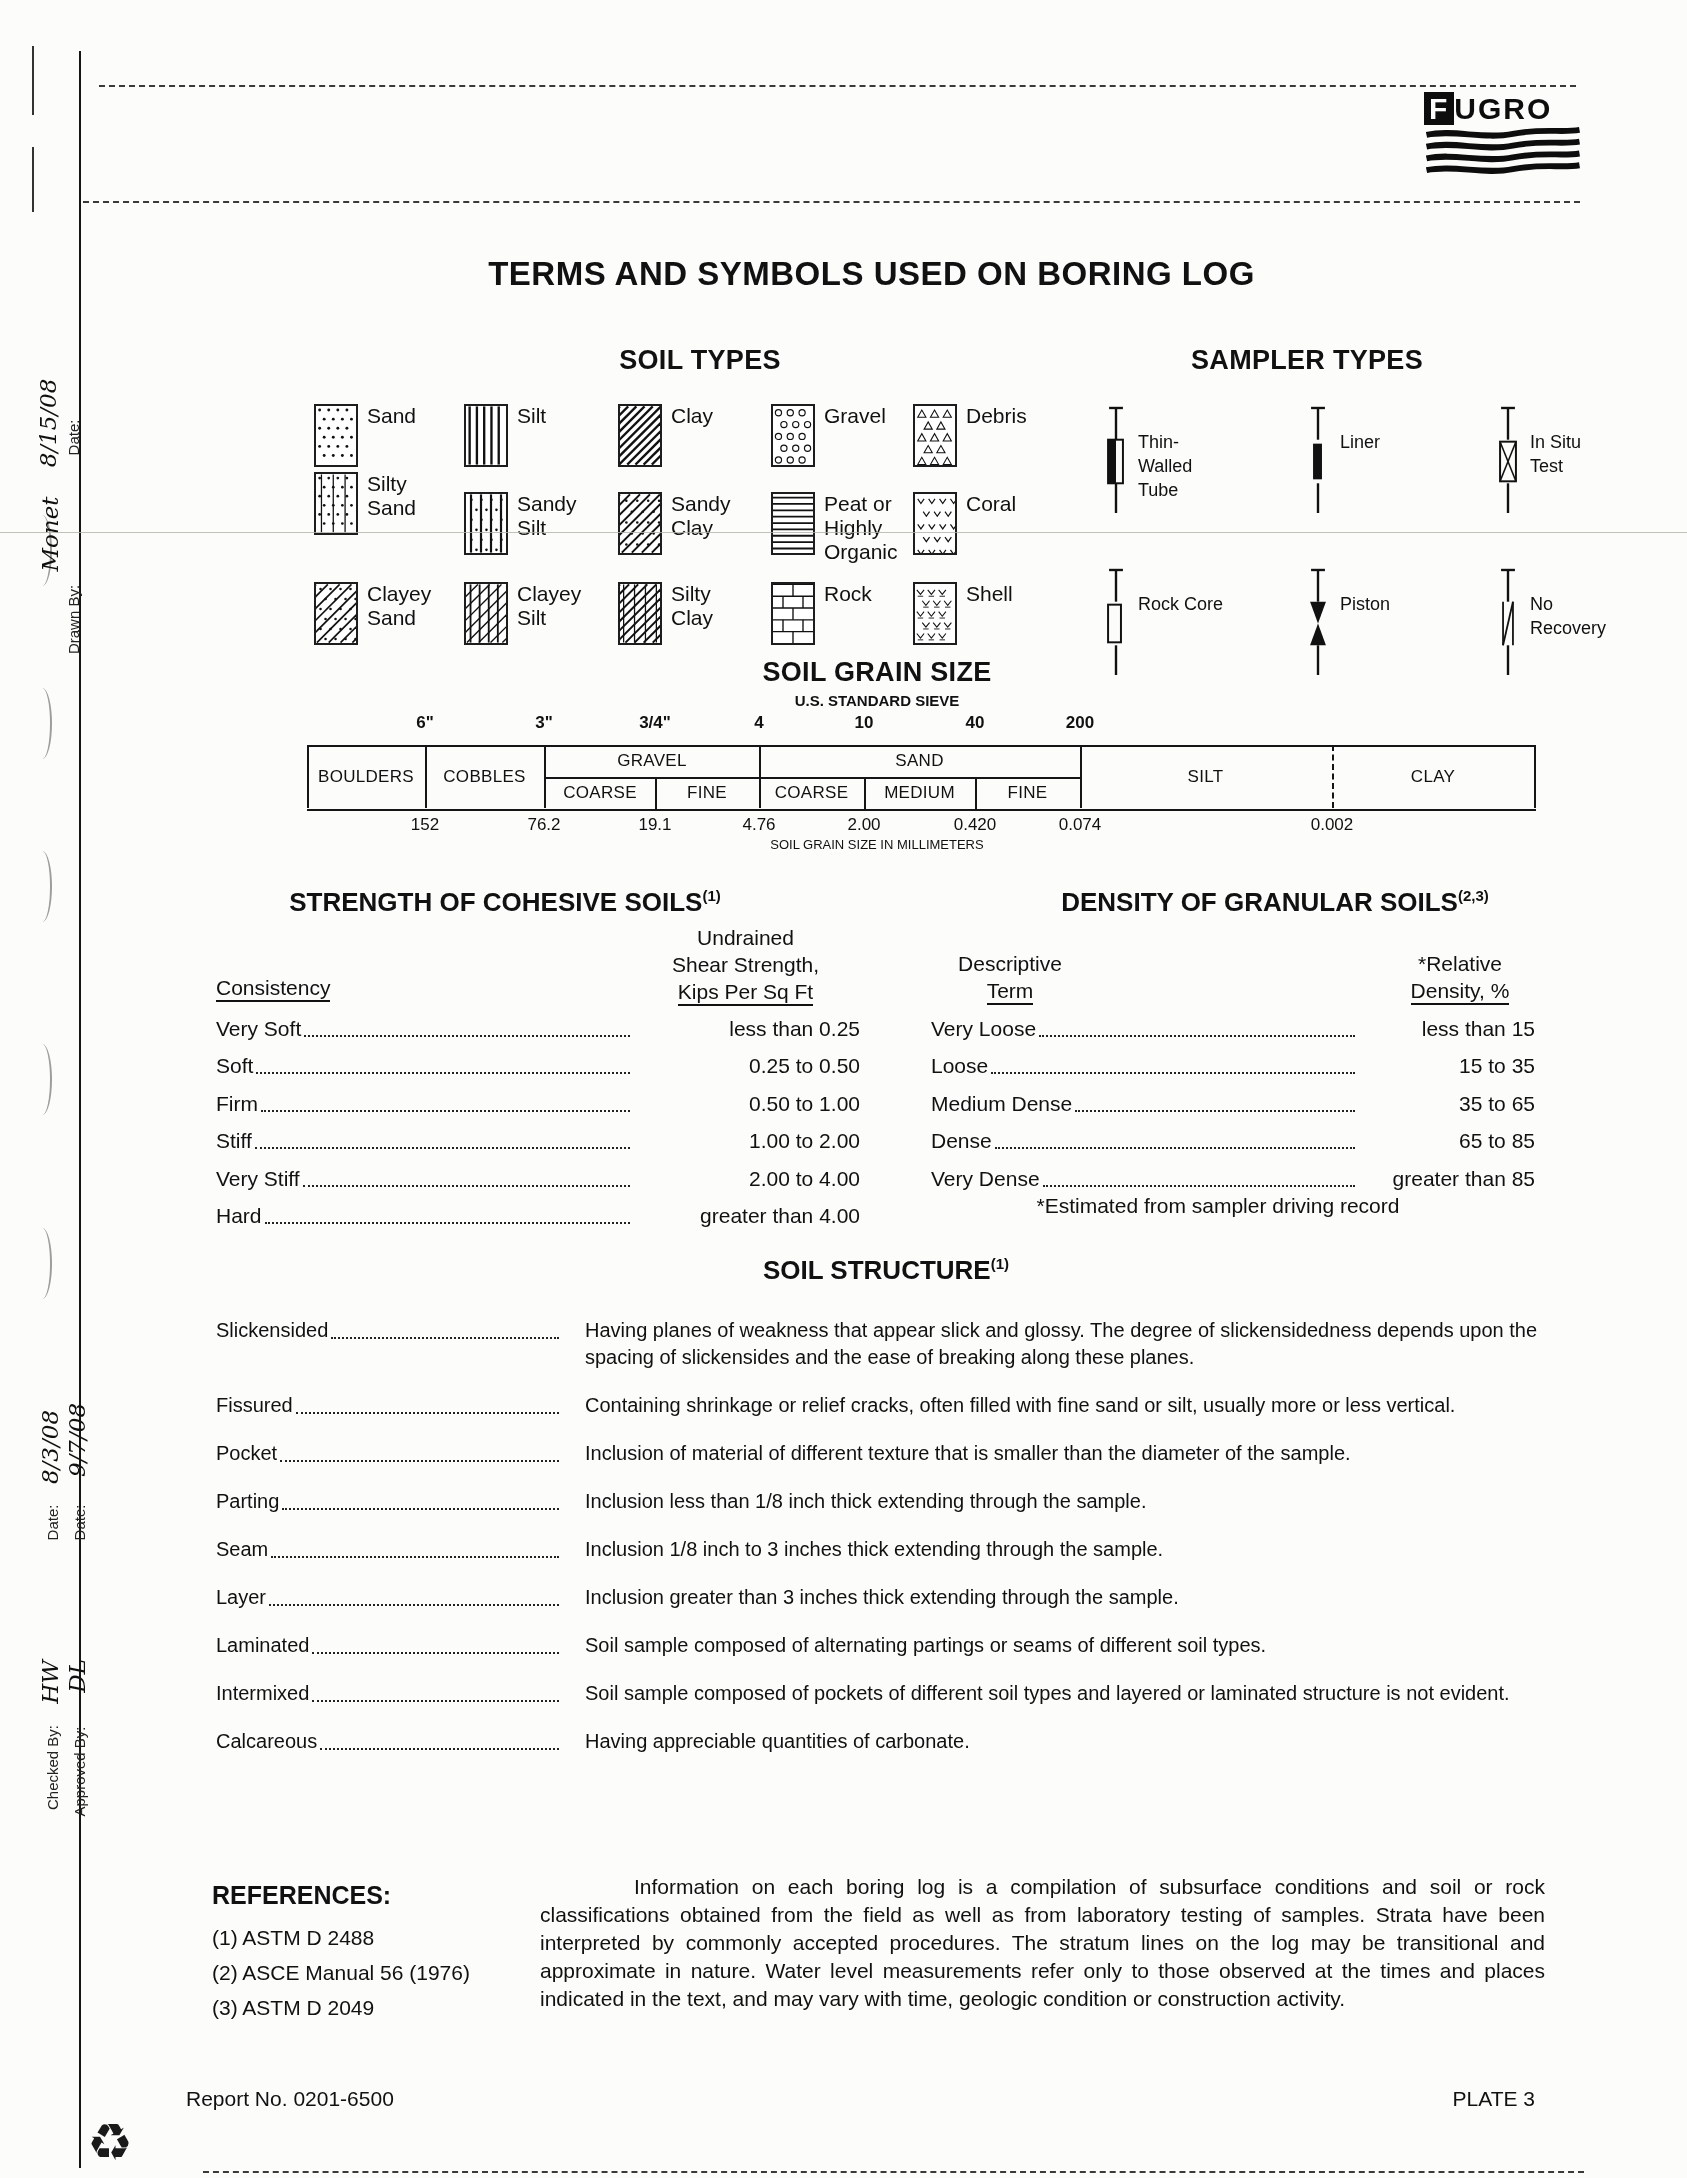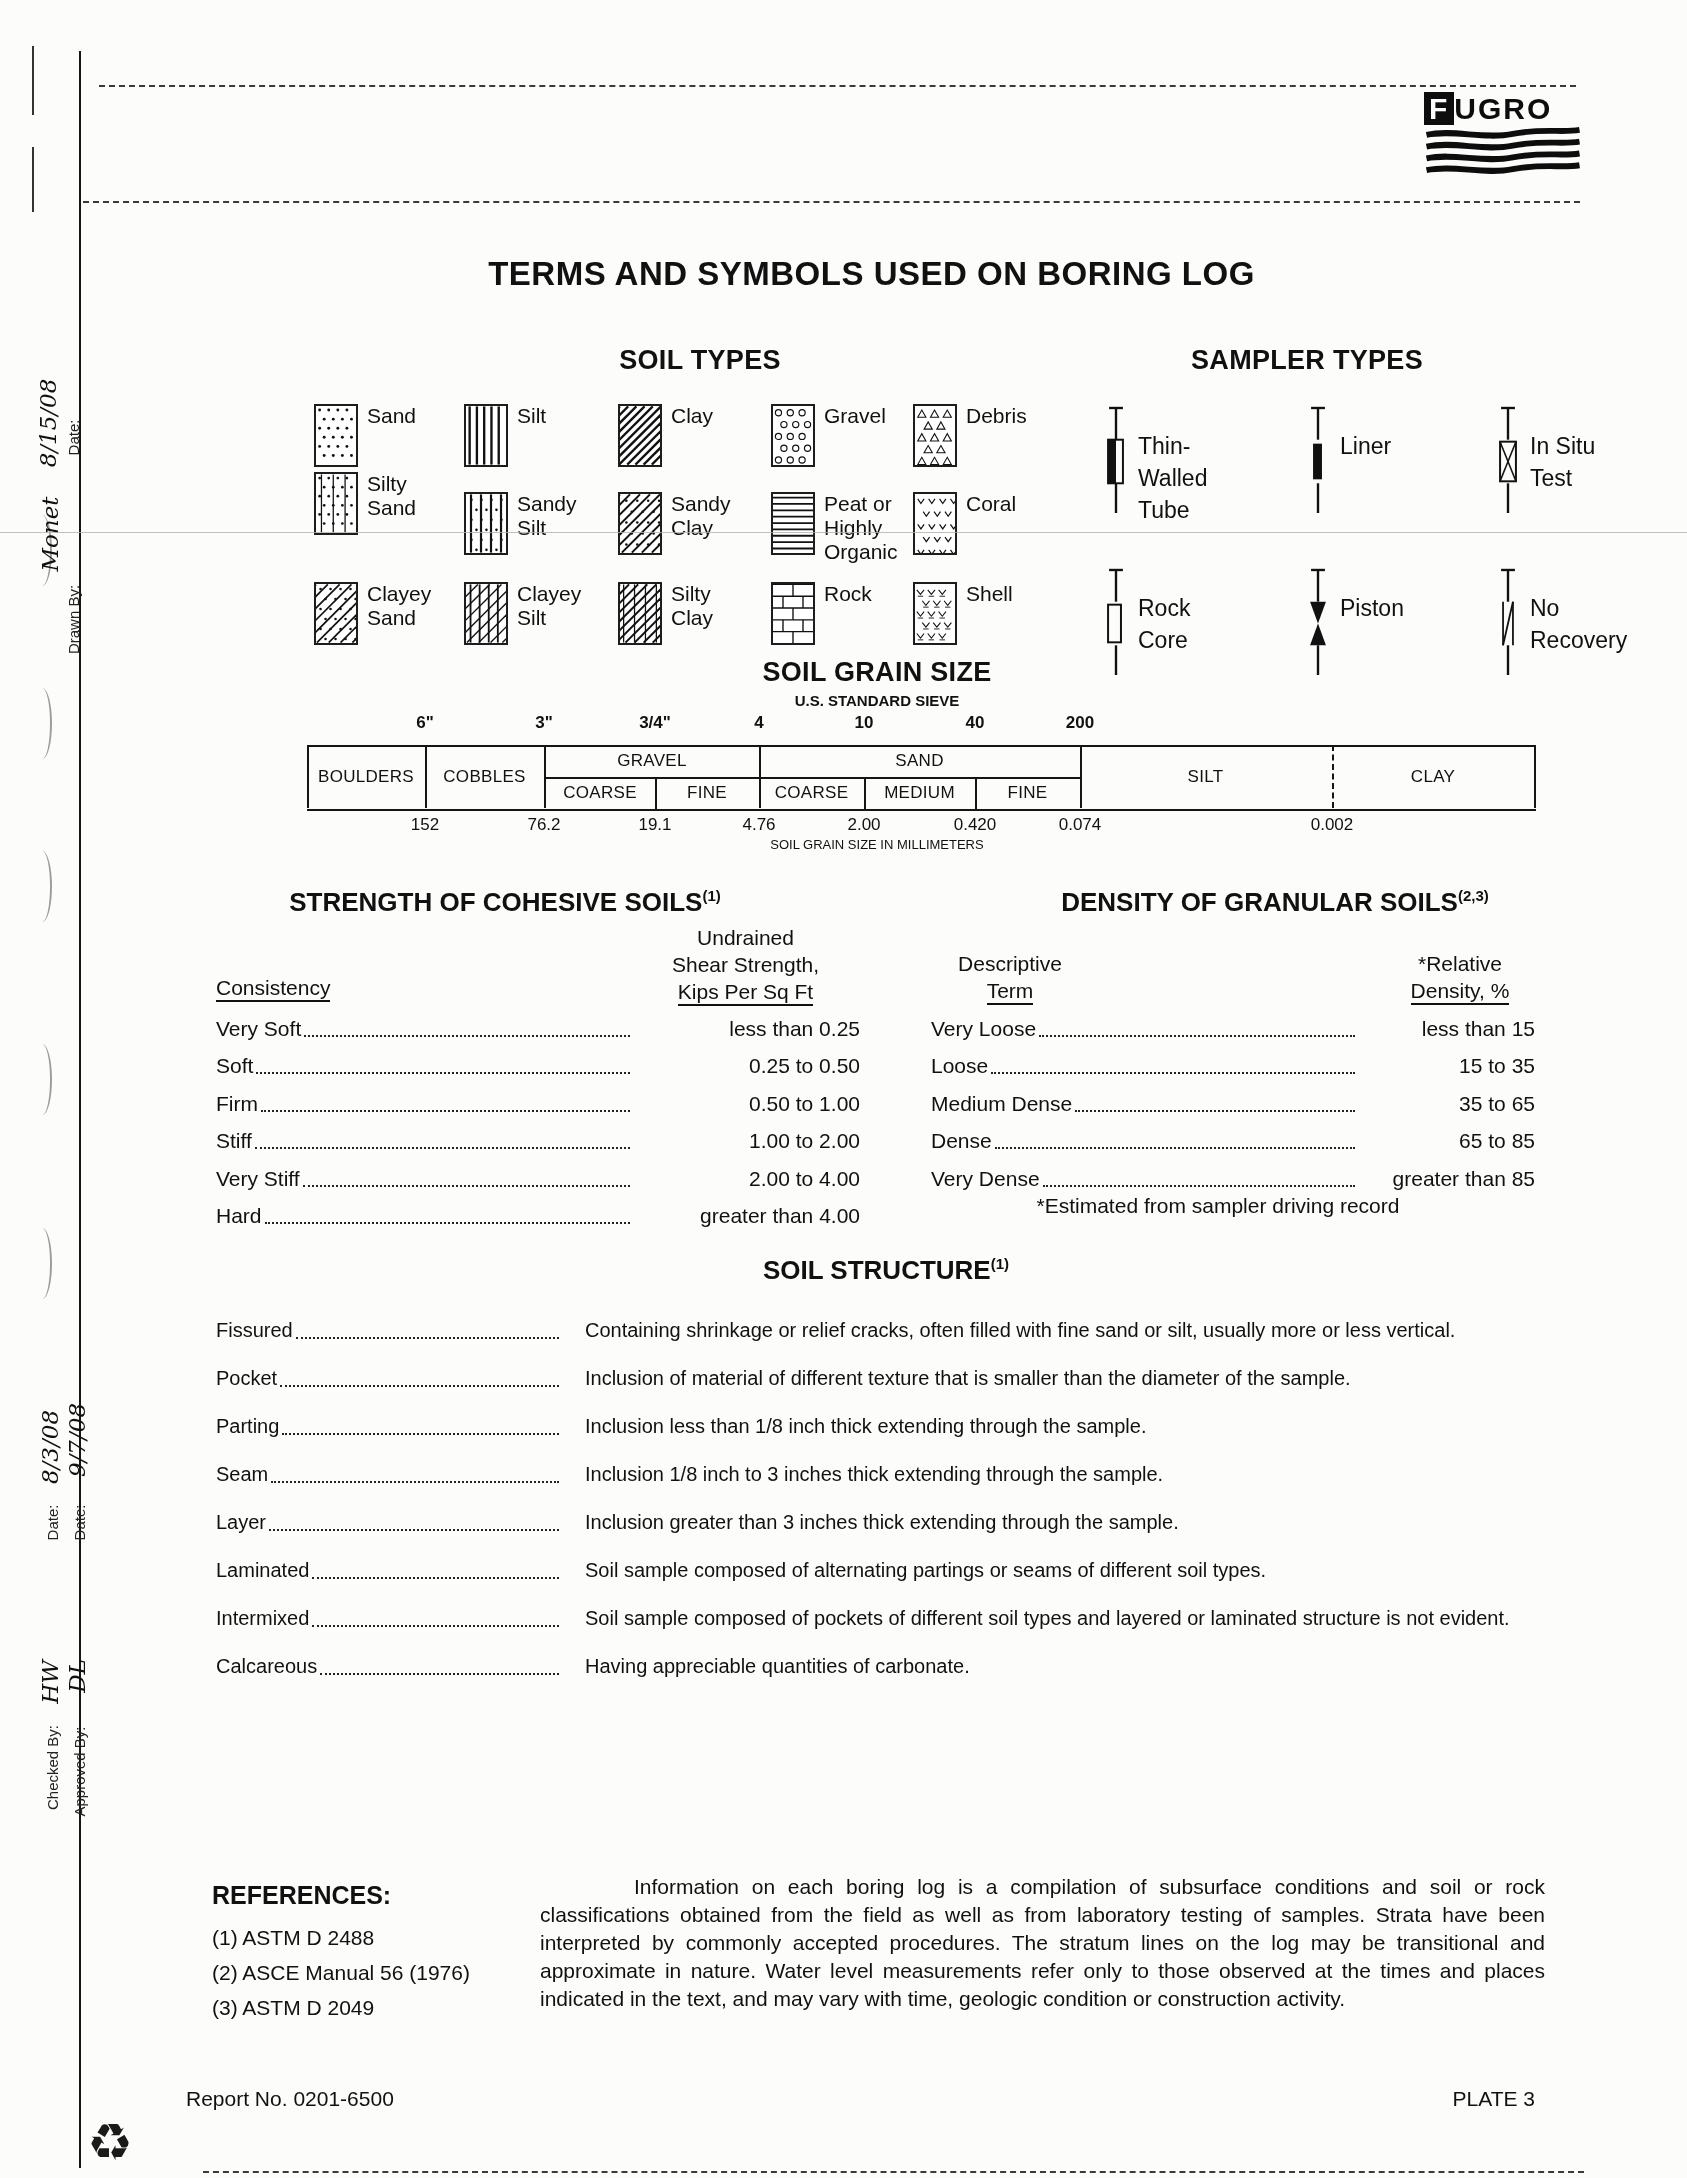--- a/index.html
+++ b/index.html
@@ -17,21 +17,21 @@
   .vdash{border-left:2px solid #333}
   .dash-h{border-top:2px dashed #3a3a3a}
   .fold{left:0;width:1687px;border-top:1px solid #b2b2aa;z-index:40;opacity:.8}
   .curl{position:absolute;width:16px;height:71px;border-right:2px solid #6b6b6b;border-radius:0 60% 60% 0/0 50% 50% 0;opacity:.65}
   
   .soil-cell{position:absolute;display:flex;gap:9px}
   .swatch{flex:none;border:2px solid #1d1d1d;background:#fff}
   .soil-label{font-size:21px;line-height:24px;width:83px}
   
   .sampler-cell{position:absolute;display:flex;gap:7px}
-  .sampler-label{font-size:23px;line-height:32px;width:87px;padding-top:24px}
+  .sampler-label{font-size:18px;line-height:24px;width:87px;padding-top:24px}
   
   .hl{position:absolute;border-top:2px solid #151515}
   .vl{position:absolute;border-left:2px solid #151515}
   .vl.dashed{border-left:2px dashed #151515}
   .gs-cell{position:absolute;font-size:17px;line-height:18px;text-align:center;letter-spacing:0.3px}
   .sieve{position:absolute;font-size:17px;font-weight:bold;transform:translateX(-50%)}
   .gsize{position:absolute;font-size:17px;transform:translateX(-50%)}
   
   .colhead{font-size:21px;line-height:27px;text-align:center}
   .u{border-bottom:2px solid #111;padding-bottom:1px}
@@ -664,20 +664,27 @@
         </span>
         <span class="lval">greater than 85</span>
       </div>
   </div>
   <div class="abs center" style="left:941px;top:1194px;width:554px;font-size:21px">*Estimated from sampler driving record</div>
 
   <div class="abs h3 center" style="left:594px;top:1255px;width:584px"><span>SOIL STRUCTURE</span><sup>(1)</sup></div>
   <div class="abs" style="left:216px;top:1317px;width:1339px">
     <div class="srow">
         <div class="sterm">
+          <span>Slickensided</span>
+          <span class="leader"></span>
+        </div>
+        <div class="sdef">Having planes of weakness that appear slick and glossy. The degree of slickensidedness depends upon the spacing of slickensides and the ease of breaking along these planes.</div>
+      </div>
+    <div class="srow">
+        <div class="sterm">
           <span>Fissured</span>
           <span class="leader"></span>
         </div>
         <div class="sdef">Containing shrinkage or relief cracks, often filled with fine sand or silt, usually more or less vertical.</div>
       </div>
     <div class="srow">
         <div class="sterm">
           <span>Pocket</span>
           <span class="leader"></span>
         </div>

